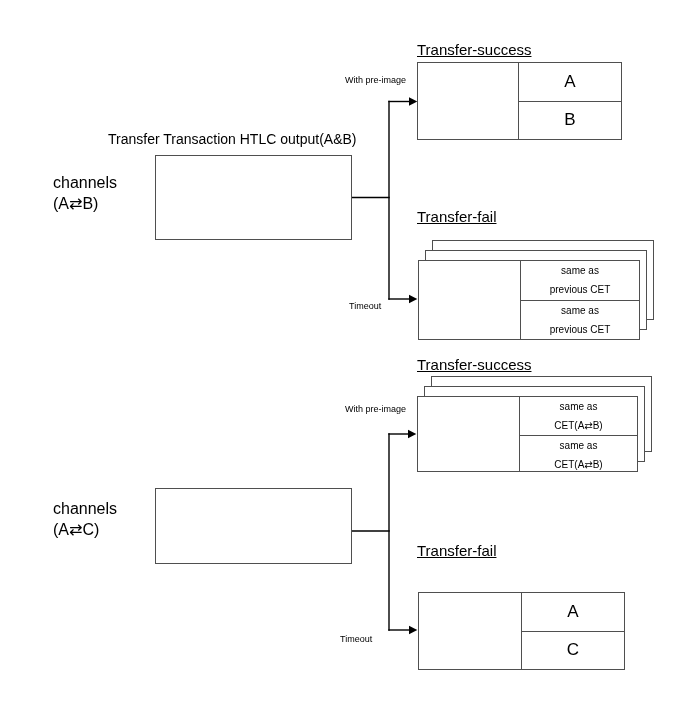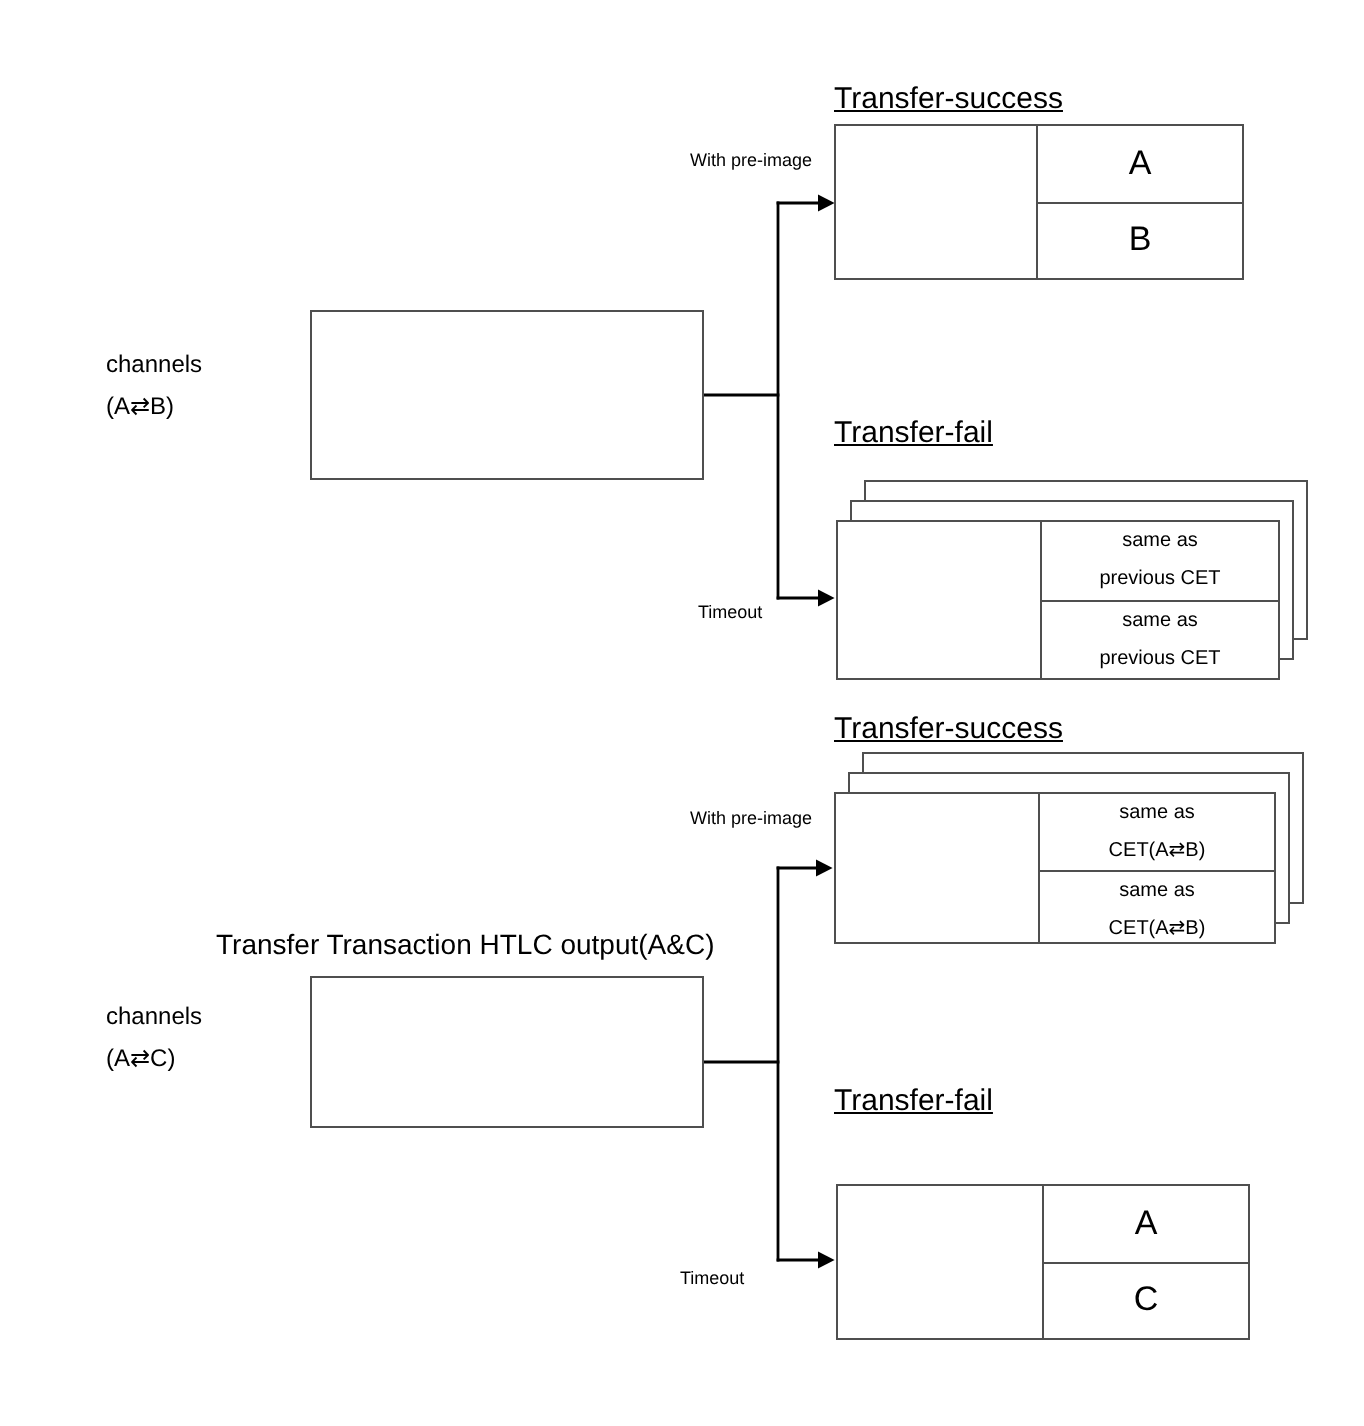--- a/index.html
+++ b/index.html
@@ -22,21 +22,21 @@
   }
   .group-title {
     position: absolute;
     font-size: 15px;
     white-space: nowrap;
     color: #000000;
     text-decoration: underline;
   }
   .channel-label {
     position: absolute;
-    font-size: 12px;
+    font-size: 16px;
     line-height: 21px;
     color: #000000;
   }
   .branch-label {
     position: absolute;
     font-size: 9px;
     color: #000000;
     text-align: left;
     white-space: nowrap;
   }
@@ -87,20 +87,21 @@
     <polygon fill="#000000" stroke="none" points="409,294.8 417.3,299 409,303.2"></polygon>
 
     <path d="M352,531 H389"></path>
     <path d="M389,434 V630"></path>
     <path d="M389,434 H409"></path>
     <polygon fill="#000000" stroke="none" points="408,429.8 416.3,434 408,438.2"></polygon>
     <path d="M389,630 H409"></path>
     <polygon fill="#000000" stroke="none" points="409,625.8 417.3,630 409,634.2"></polygon>
   </svg>
 
+  <div class="main-title" style="left:108px; top:131px;">Transfer Transaction HTLC output(A&amp;B)</div>
 
   <div class="channel-label" style="left:53px; top:172px;">
     <div>channels</div>
     <div>(A⇄B)</div>
   </div>
 
   <div class="plain-box" style="left:155px; top:155px; width:197px; height:85px;"></div>
 
   <div class="branch-label" style="left:345px; top:75px; width:62px;">With pre-image</div>
 
@@ -131,21 +132,20 @@
         <div class="cell-line">same as</div>
         <div class="cell-line">previous CET</div>
       </div>
       <div class="tx-cell">
         <div class="cell-line">same as</div>
         <div class="cell-line">previous CET</div>
       </div>
     </div>
   </div>
 
-  <div class="main-title" style="left:108px; top:464px;">Transfer Transaction HTLC output(A&amp;C)</div>
 
   <div class="channel-label" style="left:53px; top:498px;">
     <div>channels</div>
     <div>(A⇄C)</div>
   </div>
 
   <div class="plain-box" style="left:155px; top:488px; width:197px; height:76px;"></div>
 
   <div class="branch-label" style="left:345px; top:404px; width:62px;">With pre-image</div>
 

